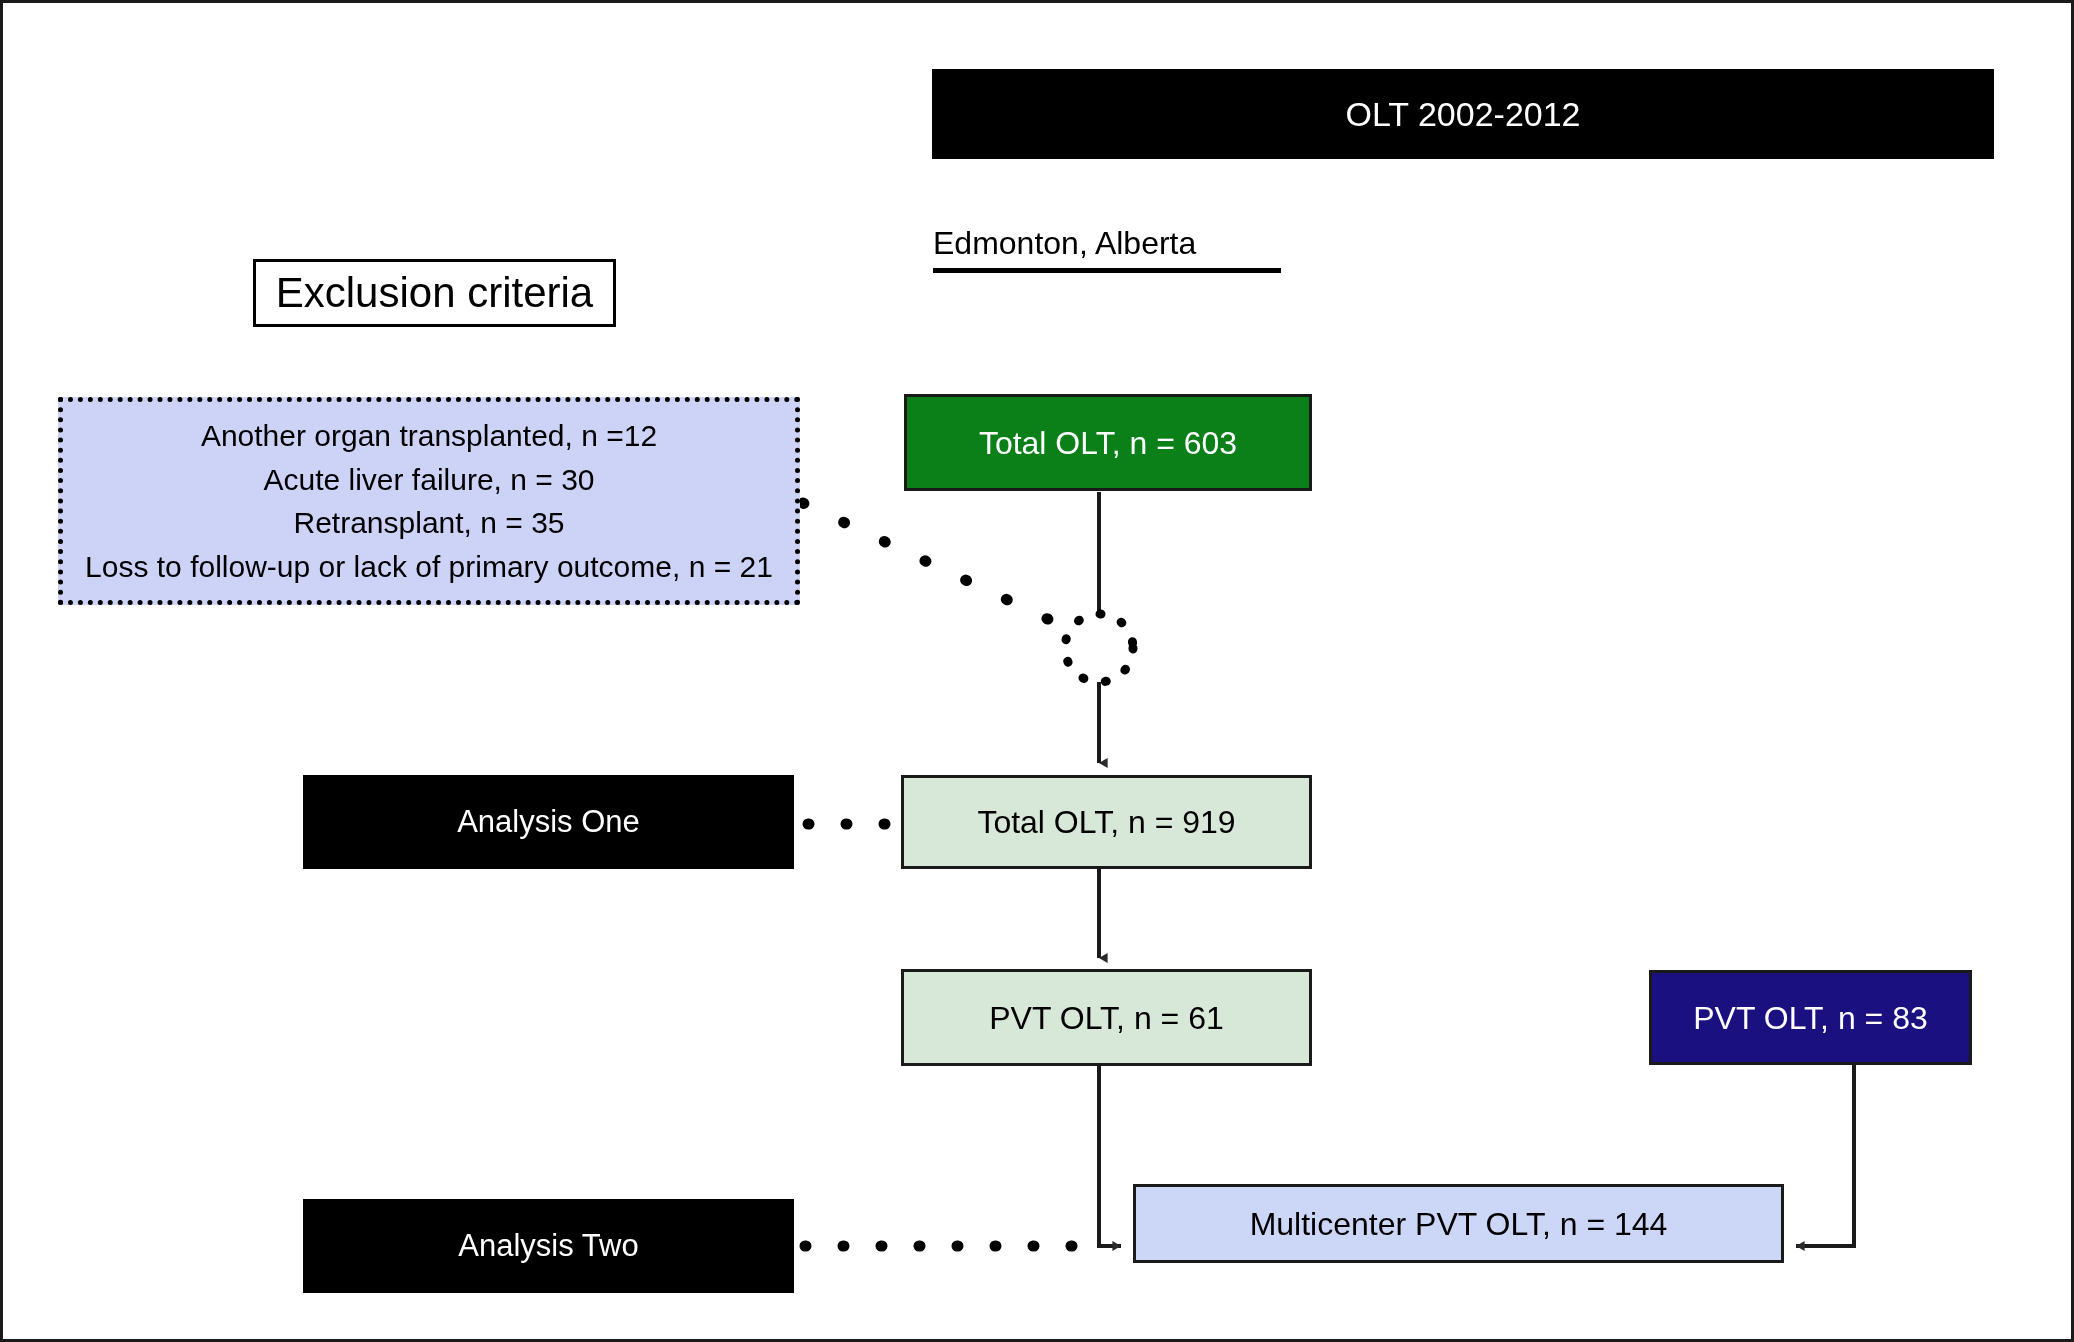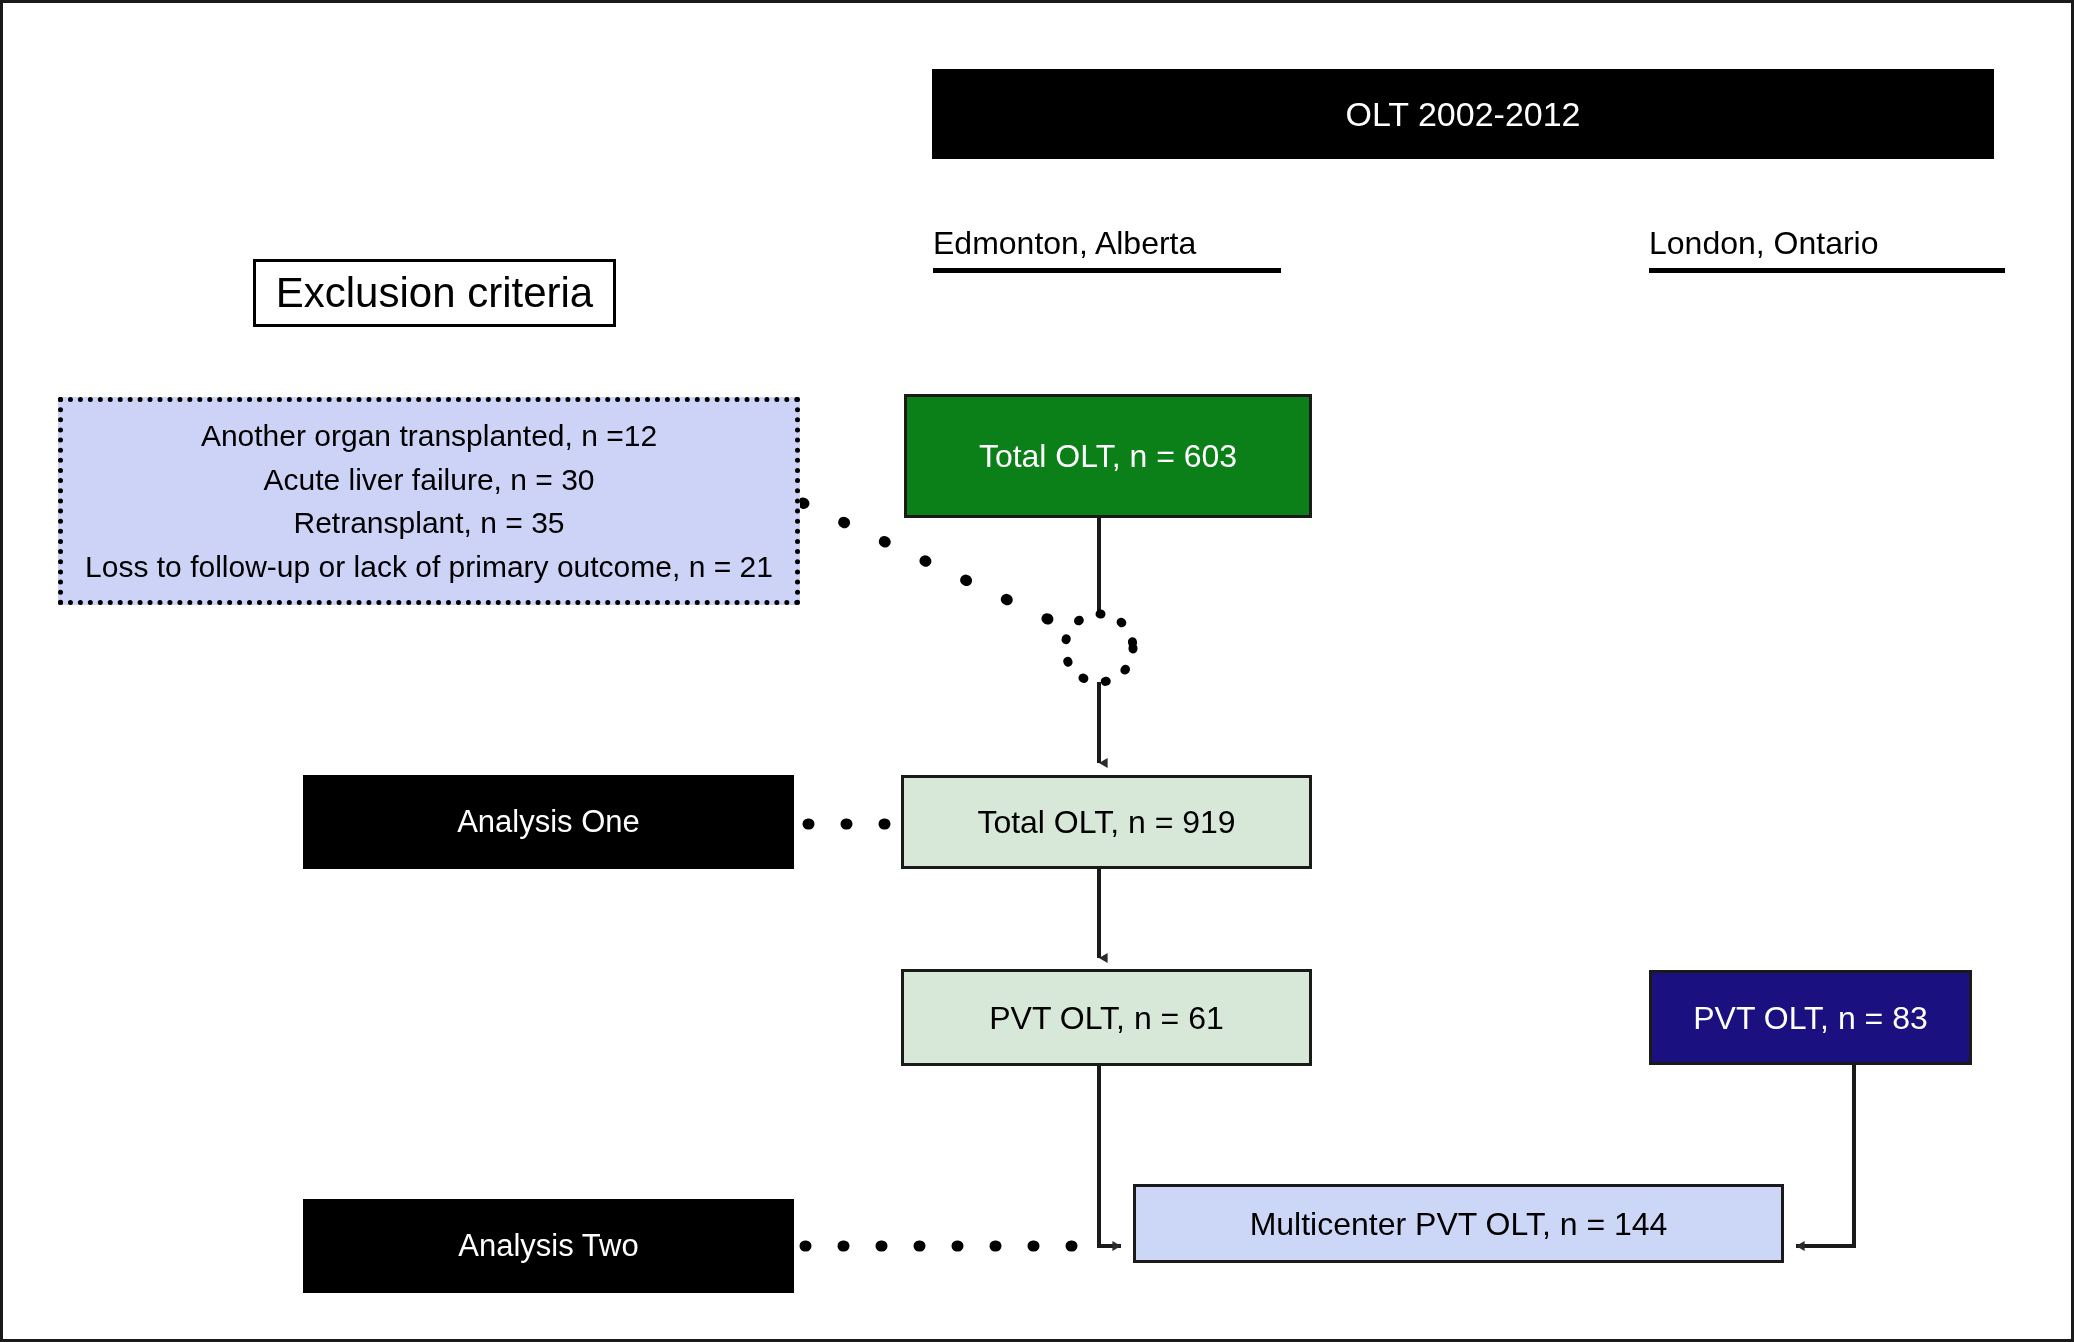--- a/index.html
+++ b/index.html
@@ -70,21 +70,21 @@
     color: #000000;
     font-size: 30px;
     flex-direction: column;
     gap: 6px;
   }
   #exclusion-box .line { white-space: nowrap; }
 
   
   #total-olt-603 {
     left: 901px; top: 391px;
-    width: 408px; height: 124px;
+    width: 408px; height: 97px;
     background: #0b8019;
     border: 3px solid #1a1a1a;
     color: #ffffff;
     font-size: 32px;
   }
   #total-olt-505 {
     left: 898px; top: 772px;
     width: 411px; height: 94px;
     background: #d7e8d8;
     border: 3px solid #1a1a1a;
@@ -173,21 +173,20 @@
     <path d="M 1096 1063 L 1096 1243 L 1118 1243" fill="none" stroke="#1a1a1a" stroke-width="4" marker-end="url(#arrow-right)"></path>
 
     <path d="M 1851 1062 L 1851 1243 L 1793 1243" fill="none" stroke="#1a1a1a" stroke-width="4" marker-end="url(#arrow-left)"></path>
 
     <line x1="802" y1="1243" x2="1090" y2="1243" stroke="#000000" stroke-width="11" stroke-linecap="round" stroke-dasharray="1 37"></line>
   </svg>
 
   <div class="node" id="title-bar">OLT 2002-2012</div>
 
   <div class="col-header" id="header-edmonton">Edmonton, Alberta</div>
-  <div class="col-header" id="header-london">London, Ontario</div>
 
   <div class="node" id="exclusion-label">Exclusion criteria</div>
 
   <div class="node" id="exclusion-box">
     <span class="line">Another organ transplanted, n =12</span>
     <span class="line">Acute liver failure, n = 30</span>
     <span class="line">Retransplant, n = 35</span>
     <span class="line">Loss to follow-up or lack of primary outcome, n = 21</span>
   </div>
 

